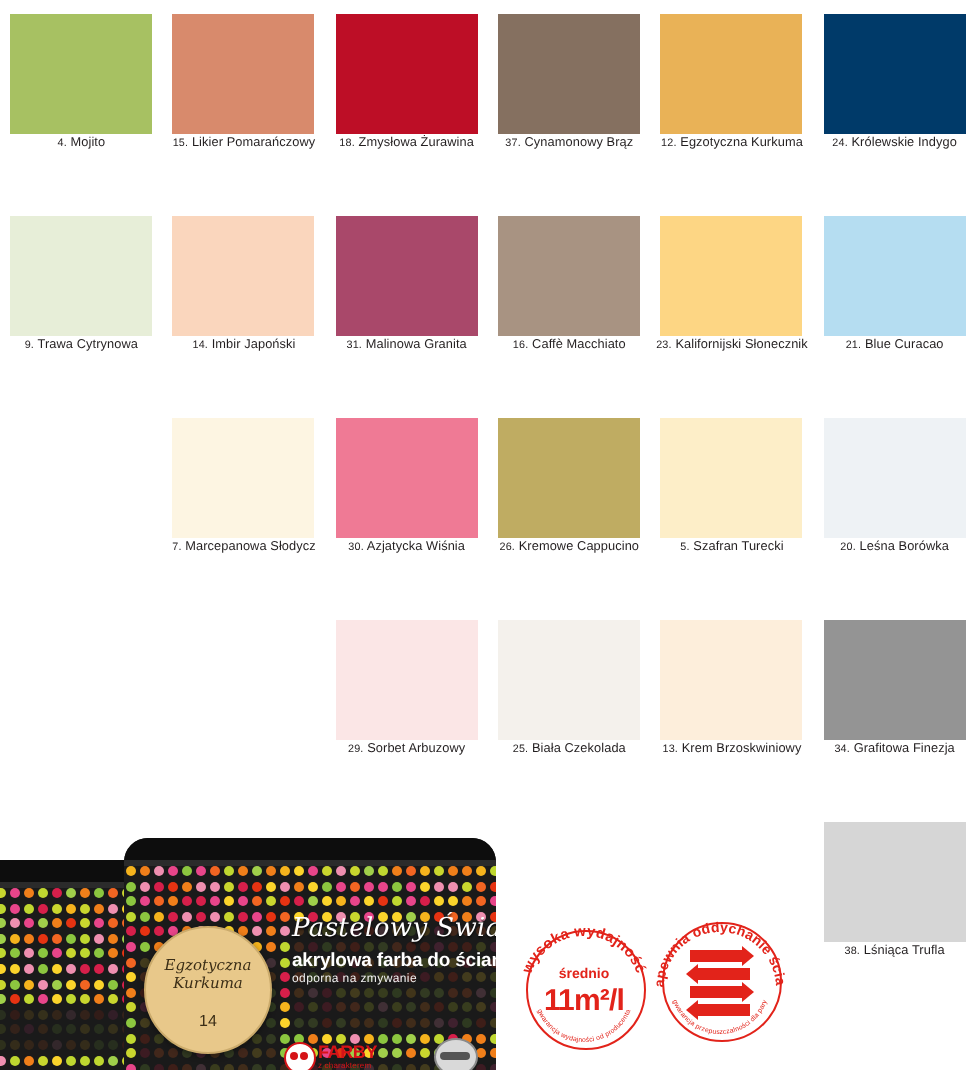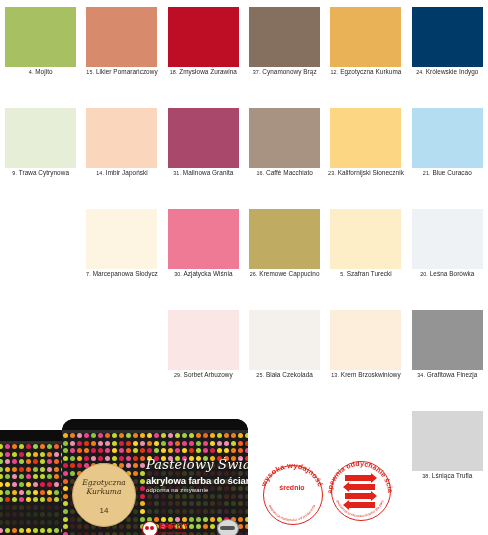--- a/index.html
+++ b/index.html
@@ -1004,20 +1004,21 @@
             <path id="arcBot1" d="M 11,38 A 25,25 0 0 0 61,38" fill="none"></path>
           </defs>
           <text font-family="Liberation Sans, sans-serif" font-size="7.4" font-weight="bold" fill="#e2231a" letter-spacing="0.2">
             <textPath href="#arcTop1" startOffset="50%" text-anchor="middle" id="bt1">wysoka wydajność</textPath>
           </text>
           <text font-family="Liberation Sans, sans-serif" font-size="3.4" fill="#e2231a" letter-spacing="0.1">
             <textPath href="#arcBot1" startOffset="50%" text-anchor="middle" id="bb1">gwarancja wydajności od producenta</textPath>
           </text>
         </svg>
         <div class="b1-mid">średnio</div>
+        <div class="b1-big">11m²/l</div>
       </div>
 
       <div class="badge badge-2">
         <div class="badge-ring"></div>
         <svg width="72" height="72" viewBox="0 0 72 72">
           <defs>
             <path id="arcTop2" d="M 8,40 A 28,28 0 0 1 64,40" fill="none"></path>
             <path id="arcBot2" d="M 11,38 A 25,25 0 0 0 61,38" fill="none"></path>
           </defs>
           <text font-family="Liberation Sans, sans-serif" font-size="7" font-weight="bold" fill="#e2231a" letter-spacing="0.1">

